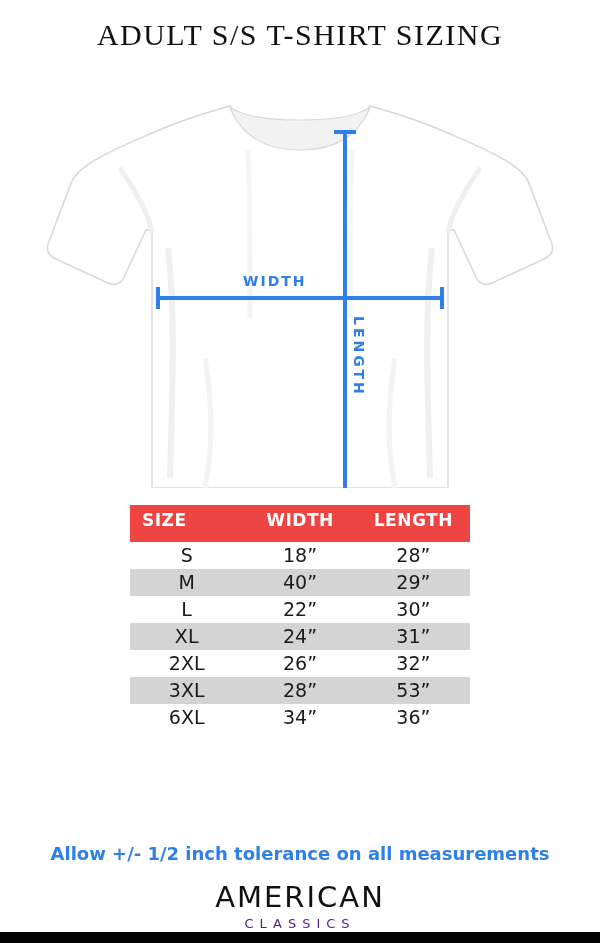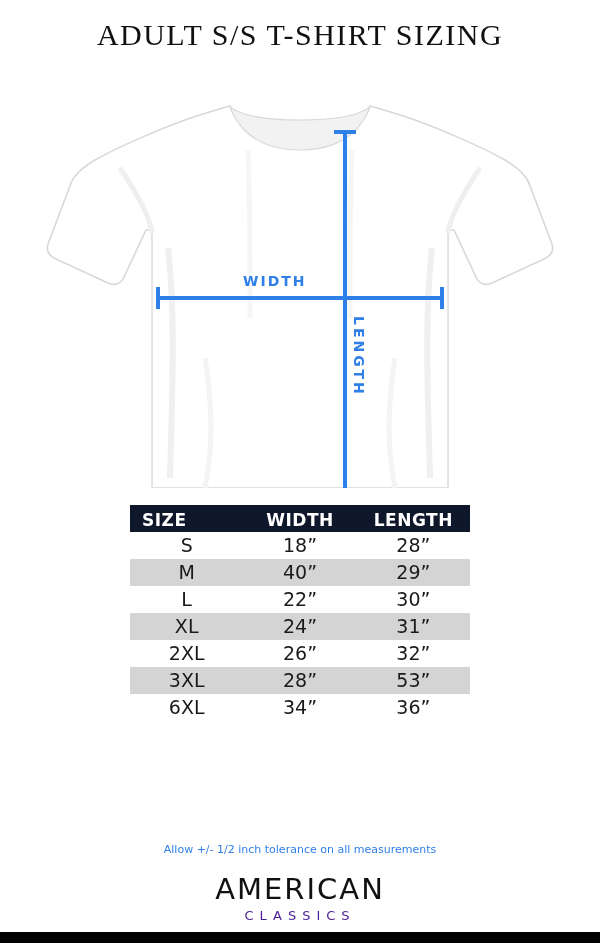--- a/index.html
+++ b/index.html
@@ -66,26 +66,26 @@
     left: 130px;
     top: 505px;
     width: 340px;
   }
   table.size-table {
     width: 340px;
     border-collapse: collapse;
     table-layout: fixed;
   }
   table.size-table th {
-    background: #0f172a;
+    background: #ef4444;
     color: #ffffff;
     font-size: 17px;
     font-weight: bold;
     letter-spacing: 0.5px;
-    padding: 5px 0 2px 0;
+    padding: 5px 0 12px 0;
     text-align: center;
     font-family: "DejaVu Sans", sans-serif;
   }
   table.size-table th.col-size {
     text-align: left;
     padding-left: 12px;
   }
   table.size-table td {
     font-size: 19px;
     text-align: center;
@@ -100,38 +100,39 @@
     background: #ffffff;
   }
 
   .tolerance {
     position: absolute;
     left: 0;
     top: 843px;
     width: 600px;
     text-align: center;
     color: #2f7fe8;
-    font-size: 11px;
-    font-weight: normal;
+    font-size: 18px;
+    font-weight: bold;
     font-family: "DejaVu Sans", sans-serif;
   }
 
   
   .brand {
     position: absolute;
     left: 0;
     top: 872px;
     width: 600px;
     text-align: center;
   }
   .brand-main {
     font-size: 29px;
     letter-spacing: 2px;
     color: #111111;
     font-family: "DejaVu Sans", sans-serif;
+    margin-top: 8px;
   }
   .brand-sub {
     font-size: 13px;
     letter-spacing: 6px;
     color: #4c1d95;
     margin-top: 2px;
     font-family: "DejaVu Sans", sans-serif;
   }
   .footer-bar {
     position: absolute;

